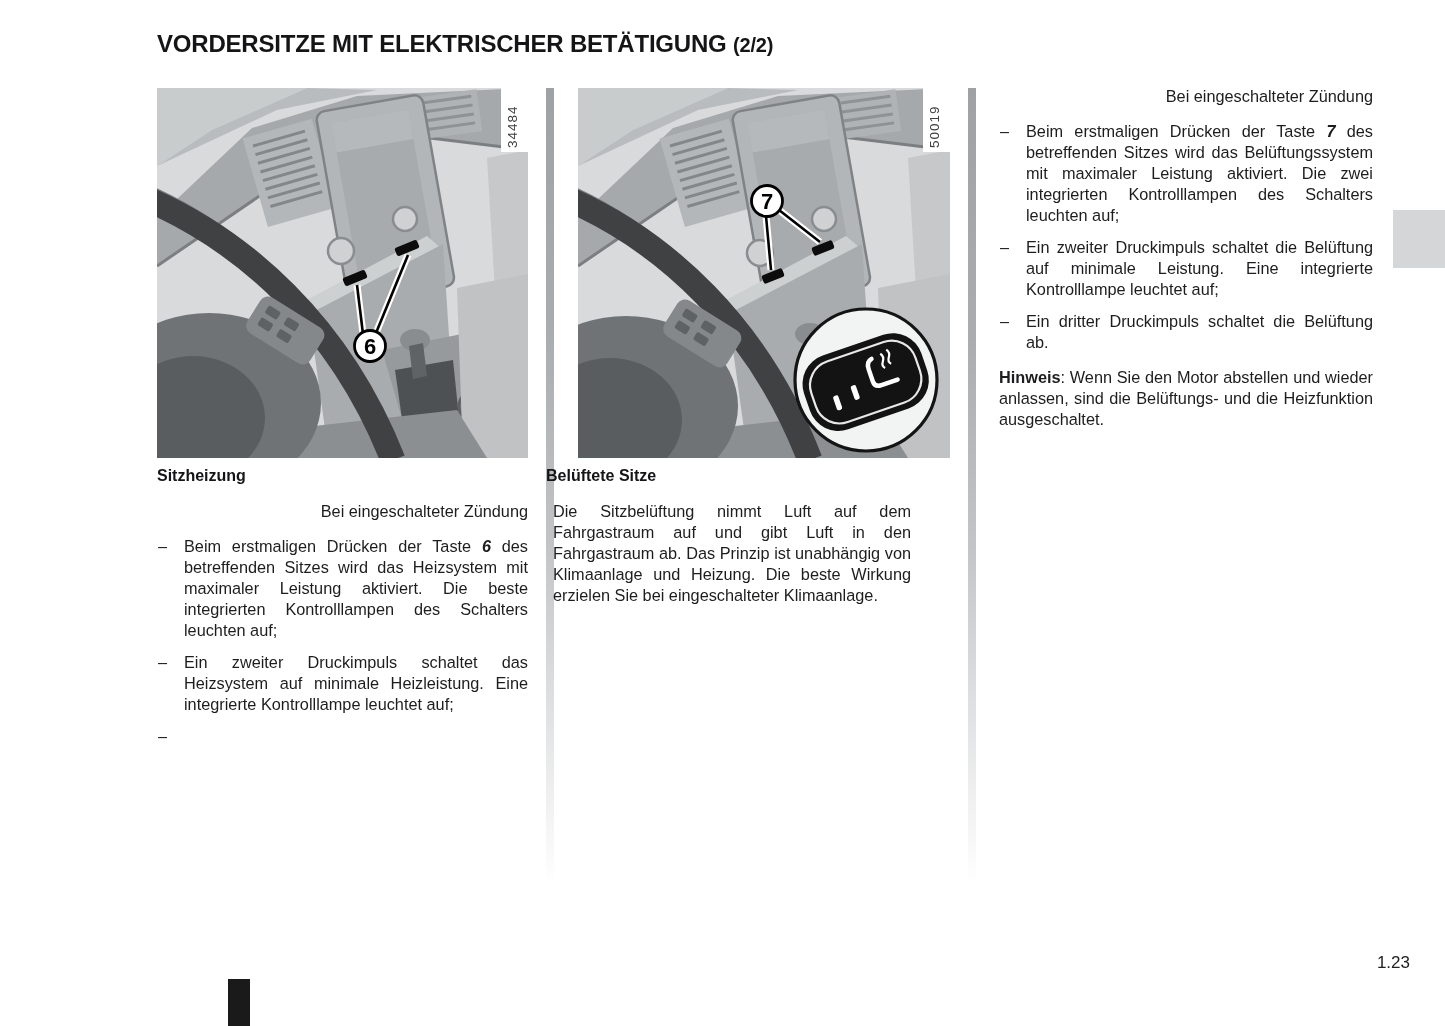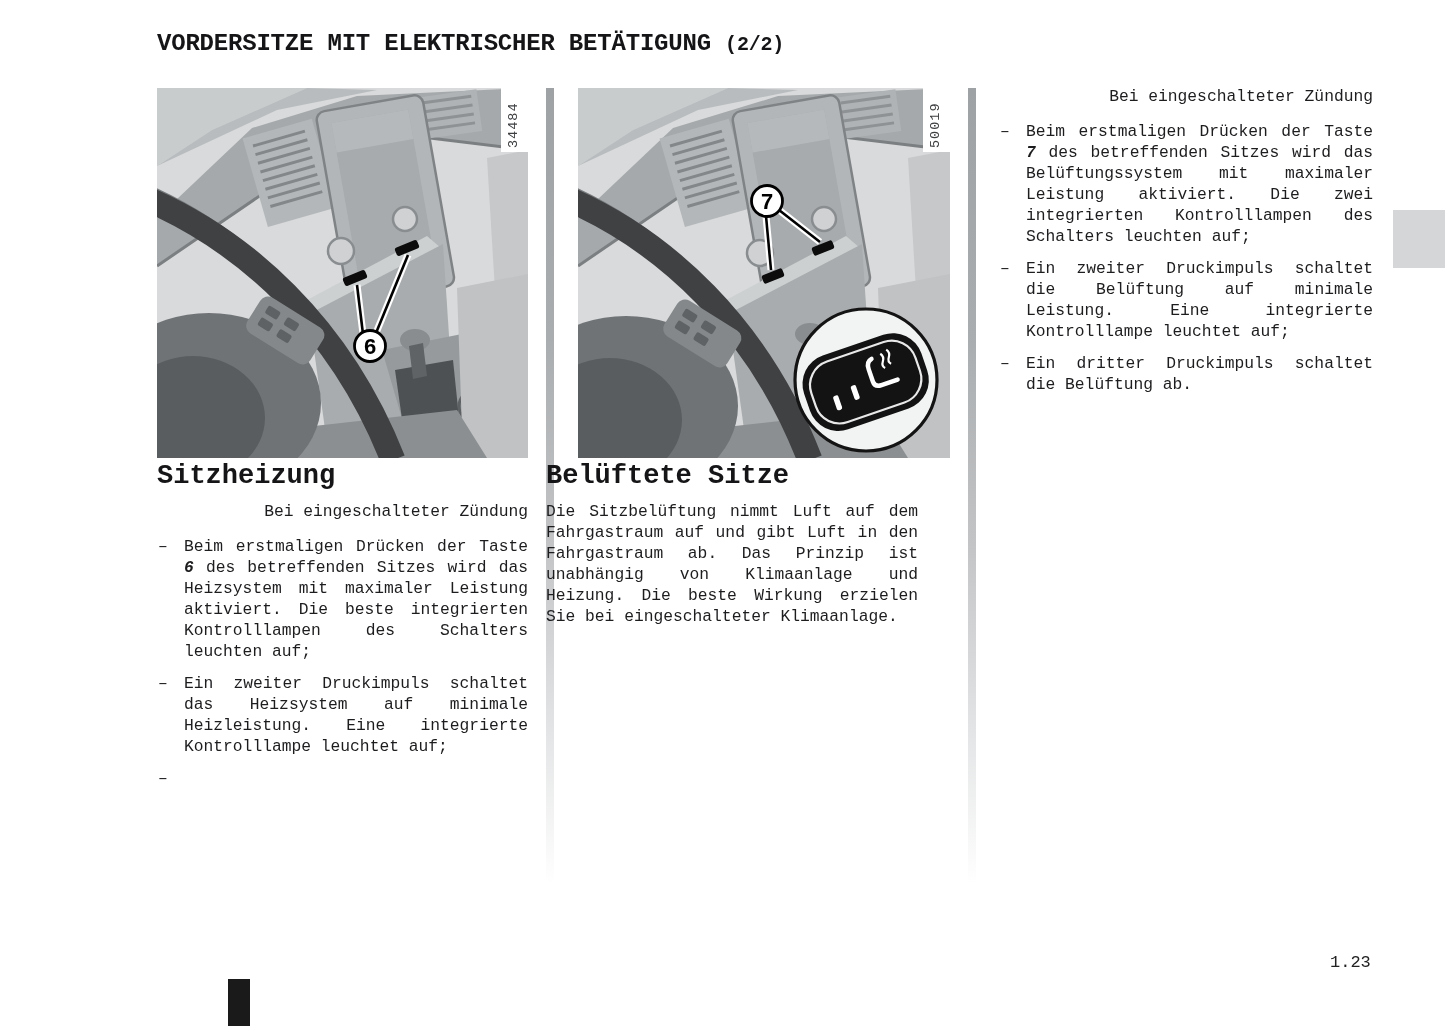--- a/index.html
+++ b/index.html
@@ -1,18 +1,18 @@
 <!DOCTYPE html>
 <html lang="de"><head>
 <meta charset="utf-8">
 <style>
   html,body{margin:0;padding:0;background:#ffffff;}
   .page{
     position:relative;width:1445px;height:1026px;background:#ffffff;overflow:hidden;
-    font-family:Liberation Mono, monospace;color:#1d1d1f;
+    font-family:Liberation Sans, sans-serif;color:#1d1d1f;
   }
   
   .title{
     position:absolute;left:157px;top:30px;white-space:nowrap;
     font-size:24px;font-weight:bold;letter-spacing:-0.2px;color:#151517;
   }
   .title .suffix{font-size:20px;}
   
   .fig{position:absolute;top:88px;}
   .fig1{left:157px;width:371px;height:370px;}
@@ -23,30 +23,30 @@
     position:absolute;top:88px;width:8px;height:830px;
     background:linear-gradient(to bottom,#9fa2a4 0%,#aaadaf 30%,#c2c4c6 55%,#e4e5e6 78%,#ffffff 96%);
   }
   .vsep1{left:546px;}
   .vsep2{left:968px;}
   
   .col{position:absolute;font-size:16.3px;line-height:21px;text-align:justify;}
   .col-heating{left:157px;top:464px;width:371px;}
   .col-vent{left:546px;top:464px;width:372px;}
   .col-right{left:999px;top:86px;width:374px;}
-  .col h2{font-size:27px;line-height:24px;font-weight:bold;margin:0 0 13px 0;color:#151517;text-align:left;}
+  .col h2{font-size:16px;line-height:24px;font-weight:bold;margin:0 0 13px 0;color:#151517;text-align:left;}
   .intro{margin:0 0 14px 0;text-align:right;}
   .bullet{position:relative;margin:0 0 11px 0;padding-left:27px;}
   .bullet .dash{position:absolute;left:1px;top:0;}
   .ref{font-weight:bold;font-style:italic;}
-  .bodytext{margin:0;}
+  .bodytext{margin:7px;}
   .note{margin:14px 0 0 0;}
   .note b{font-weight:bold;}
   
-  .page-number{position:absolute;left:1330px;top:953px;width:80px;font-size:17px;color:#222;}
+  .page-number{position:absolute;left:1330px;top:953px;width:80px;text-align:right;font-size:17px;color:#222;}
   .thumb-tab{position:absolute;right:0;top:210px;width:52px;height:58px;background:#d4d6d8;}
   .print-mark{position:absolute;left:228px;top:979px;width:22px;height:47px;background:#1a1a1a;}
 </style>
 </head>
 <body>
 
 <div class="page">
 
   <div class="title">
     <span>VORDERSITZE MIT ELEKTRISCHER BETÄTIGUNG</span>
@@ -289,19 +289,20 @@
       <span><span>Beim erstmaligen Drücken der Taste </span><span class="ref">7</span><span> des betreffenden Sitzes wird das Belüftungssystem mit maximaler Leistung aktiviert. Die zwei integrierten Kontrolllampen des Schalters leuchten auf;</span></span>
     </p>
     <p class="bullet">
       <span class="dash">–</span>
       <span>Ein zweiter Druckimpuls schaltet die Belüftung auf minimale Leistung. Eine integrierte Kontrolllampe leuchtet auf;</span>
     </p>
     <p class="bullet">
       <span class="dash">–</span>
       <span>Ein dritter Druckimpuls schaltet die Belüftung ab.</span>
     </p>
+    <p class="note"><b>Hinweis</b><span>: Wenn Sie den Motor abstellen und wieder anlassen, sind die Belüftungs- und die Heizfunktion ausgeschaltet.</span></p>
   </div>
 
   <div class="page-number">1.23</div>
   <div class="thumb-tab"></div>
   <div class="print-mark"></div>
 
 </div>
 
 </body></html>

